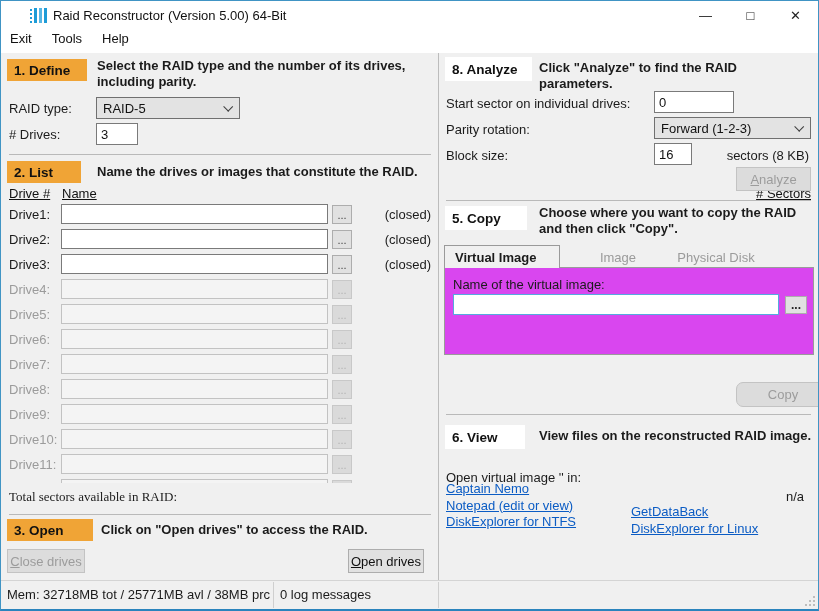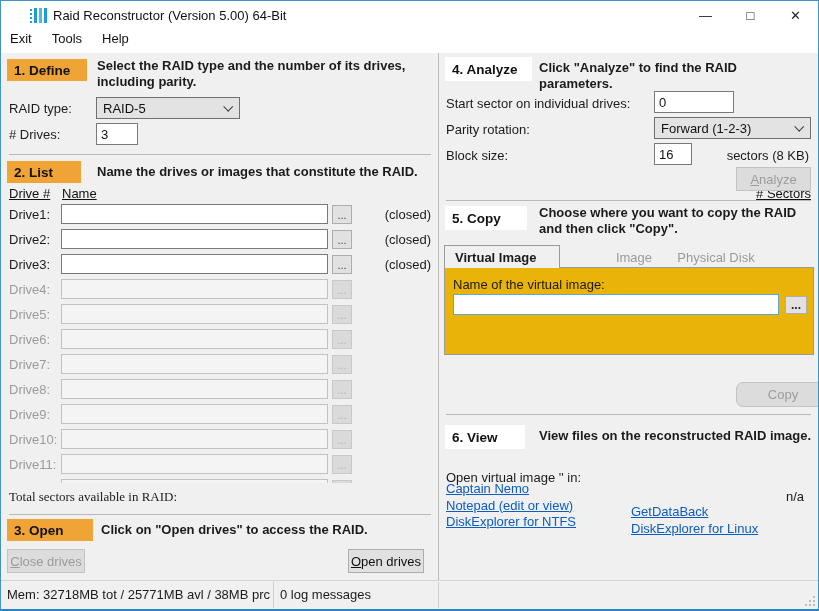--- a/index.html
+++ b/index.html
@@ -45,21 +45,21 @@
   .drive-row.off .dlabel { color:#9b9b9b; }
   .dinput { position:absolute; left:60px; top:1px; width:267px; height:20px; border:1px solid #7a7a7a; background:#fff; font:inherit; padding:0 4px; }
   .drive-row.off .dinput { background:#f4f4f4; border-color:#c2c2c2; }
   .dots { position:absolute; left:331px; top:2px; width:20px; height:19px; background:#e1e1e1; border:1px solid #adadad; font:inherit; font-size:11px; line-height:8px; color:#444; }
   .drive-row.off .dots { background:#dadada; border-color:#c8c8c8; color:#b3b3b3; }
   .dstatus { position:absolute; right:7px; top:4px; color:#1b1b1b; }
   
   .tab { position:absolute; height:23px; display:flex; align-items:center; }
   .tab.active { border:1px solid #9a9a9a; border-bottom:none; background:#f0f0f0; font-weight:bold; z-index:2; padding-left:10px; }
   .tab.inactive { color:#9b9b9b; justify-content:center; }
-  .tabpanel { position:absolute; border:1px solid #9a9a9a; background:#eab308; }
+  .tabpanel { position:absolute; border:1px solid #9a9a9a; background:#d946ef; }
   .focusin { border:1px solid #56aade; }
   .dots-big { position:absolute; background:#e1e1e1; border:1px solid #adadad; font-weight:bold; font-size:12px; line-height:6px; color:#222; }
   
   .linkcol { position:absolute; display:flex; flex-direction:column; }
   .linkcol a { color:#0b5cc4; text-decoration:underline; font-size:13px; line-height:16.5px; }
   
   .statusbar { position:absolute; left:0; right:0; bottom:0; height:29px; background:#f0f0f0; border-top:1px solid #d4d4d4; }
   .sb-text { position:absolute; top:6px; color:#1b1b1b; }
   .sb-sep { position:absolute; top:1px; bottom:1px; width:1px; background:#cfcfcf; }
   .grip { position:absolute; right:3px; bottom:3px; width:10px; height:10px; }
@@ -191,41 +191,41 @@
     <div class="lbl" style="left:8px; top:436px;font-family:Liberation Serif, serif;">Total sectors available in RAID:</div>
     <div class="lbl" style="right:14px; top:436px; position:absolute;">n/a</div>
 
     <div class="hsep" style="left:8px; top:461px; width:422px;"></div>
 
     <div class="badge orange" style="left:6px; top:466px; width:86px;">3. Open</div>
     <div class="desc" style="left:100px; top:469px; width:330px;">Click on "Open drives" to access the RAID.</div>
     <button class="btn accel" style="left:6px; top:496px; width:78px; height:24px;" disabled="">Close drives</button>
     <button class="btn accel" style="left:347px; top:496px; width:76px; height:24px;">Open drives</button>
 
-    <div class="badge white" style="left:444px; top:4px; width:87px; height:24px;">4. Analyze</div>
+    <div class="badge white" style="left:444px; top:4px; width:87px; height:24px;">8. Analyze</div>
     <div class="desc" style="left:538px; top:7px; width:275px;">Click "Analyze" to find the RAID parameters.</div>
     <div class="lbl" style="left:445px; top:43px;">Start sector on individual drives:</div>
     <input class="tin" style="left: 653px; top: 38px; width: 80px; height: 22px;" value="0">
     <div class="lbl" style="left:445px; top:69px;">Parity rotation:</div>
     <div class="combo" style="left:653px; top:64px; width:157px; height:22px;">
       <span>Forward (1-2-3)</span>
       <i class="chev"></i>
     </div>
     <div class="lbl" style="left:445px; top:95px;">Block size:</div>
     <input class="tin" style="left: 653px; top: 90px; width: 38px; height: 22px;" value="16">
     <div class="lbl" style="right:9px; top:95px; position:absolute;">sectors (8 KB)</div>
     <button class="btn accel" style="left:735px; top:114px; width:75px; height:24px;" disabled="">Analyze</button>
 
     <div class="hsep" style="left:445px; top:147px; width:365px;"></div>
 
     <div class="badge white" style="left:444px; top:153px; width:82px; height:24px;">5. Copy</div>
     <div class="desc" style="left:538px; top:152px; width:278px;">Choose where you want to copy the RAID and then click "Copy".</div>
 
     <div class="tab active" style="left:443px; top:192px; width:116px;">Virtual Image</div>
-    <div class="tab inactive" style="left:583px; top:193px; width:100px;">Image</div>
+    <div class="tab inactive" style="left:567px; top:193px; width:100px;">Image</div>
     <div class="tab inactive" style="left:659px; top:193px; width:112px;">Physical Disk</div>
     <div class="tabpanel" style="left:443px; top:214px; width:370px; height:88px;">
       <div class="lbl" style="left:8px; top:9px;">Name of the virtual image:</div>
       <input class="tin focusin" style="left: 8px; top: 26px; width: 326px; height: 21px;" value="">
       <button class="dots-big" style="left:340px; top:28px; width:22px; height:18px;">...</button>
     </div>
     <button class="btn" style="left:735px; top:329px; width:94px; height:25px;border-radius:7px;" disabled="">Copy</button>
 
     <div class="hsep" style="left:445px; top:361px; width:365px;"></div>
 

